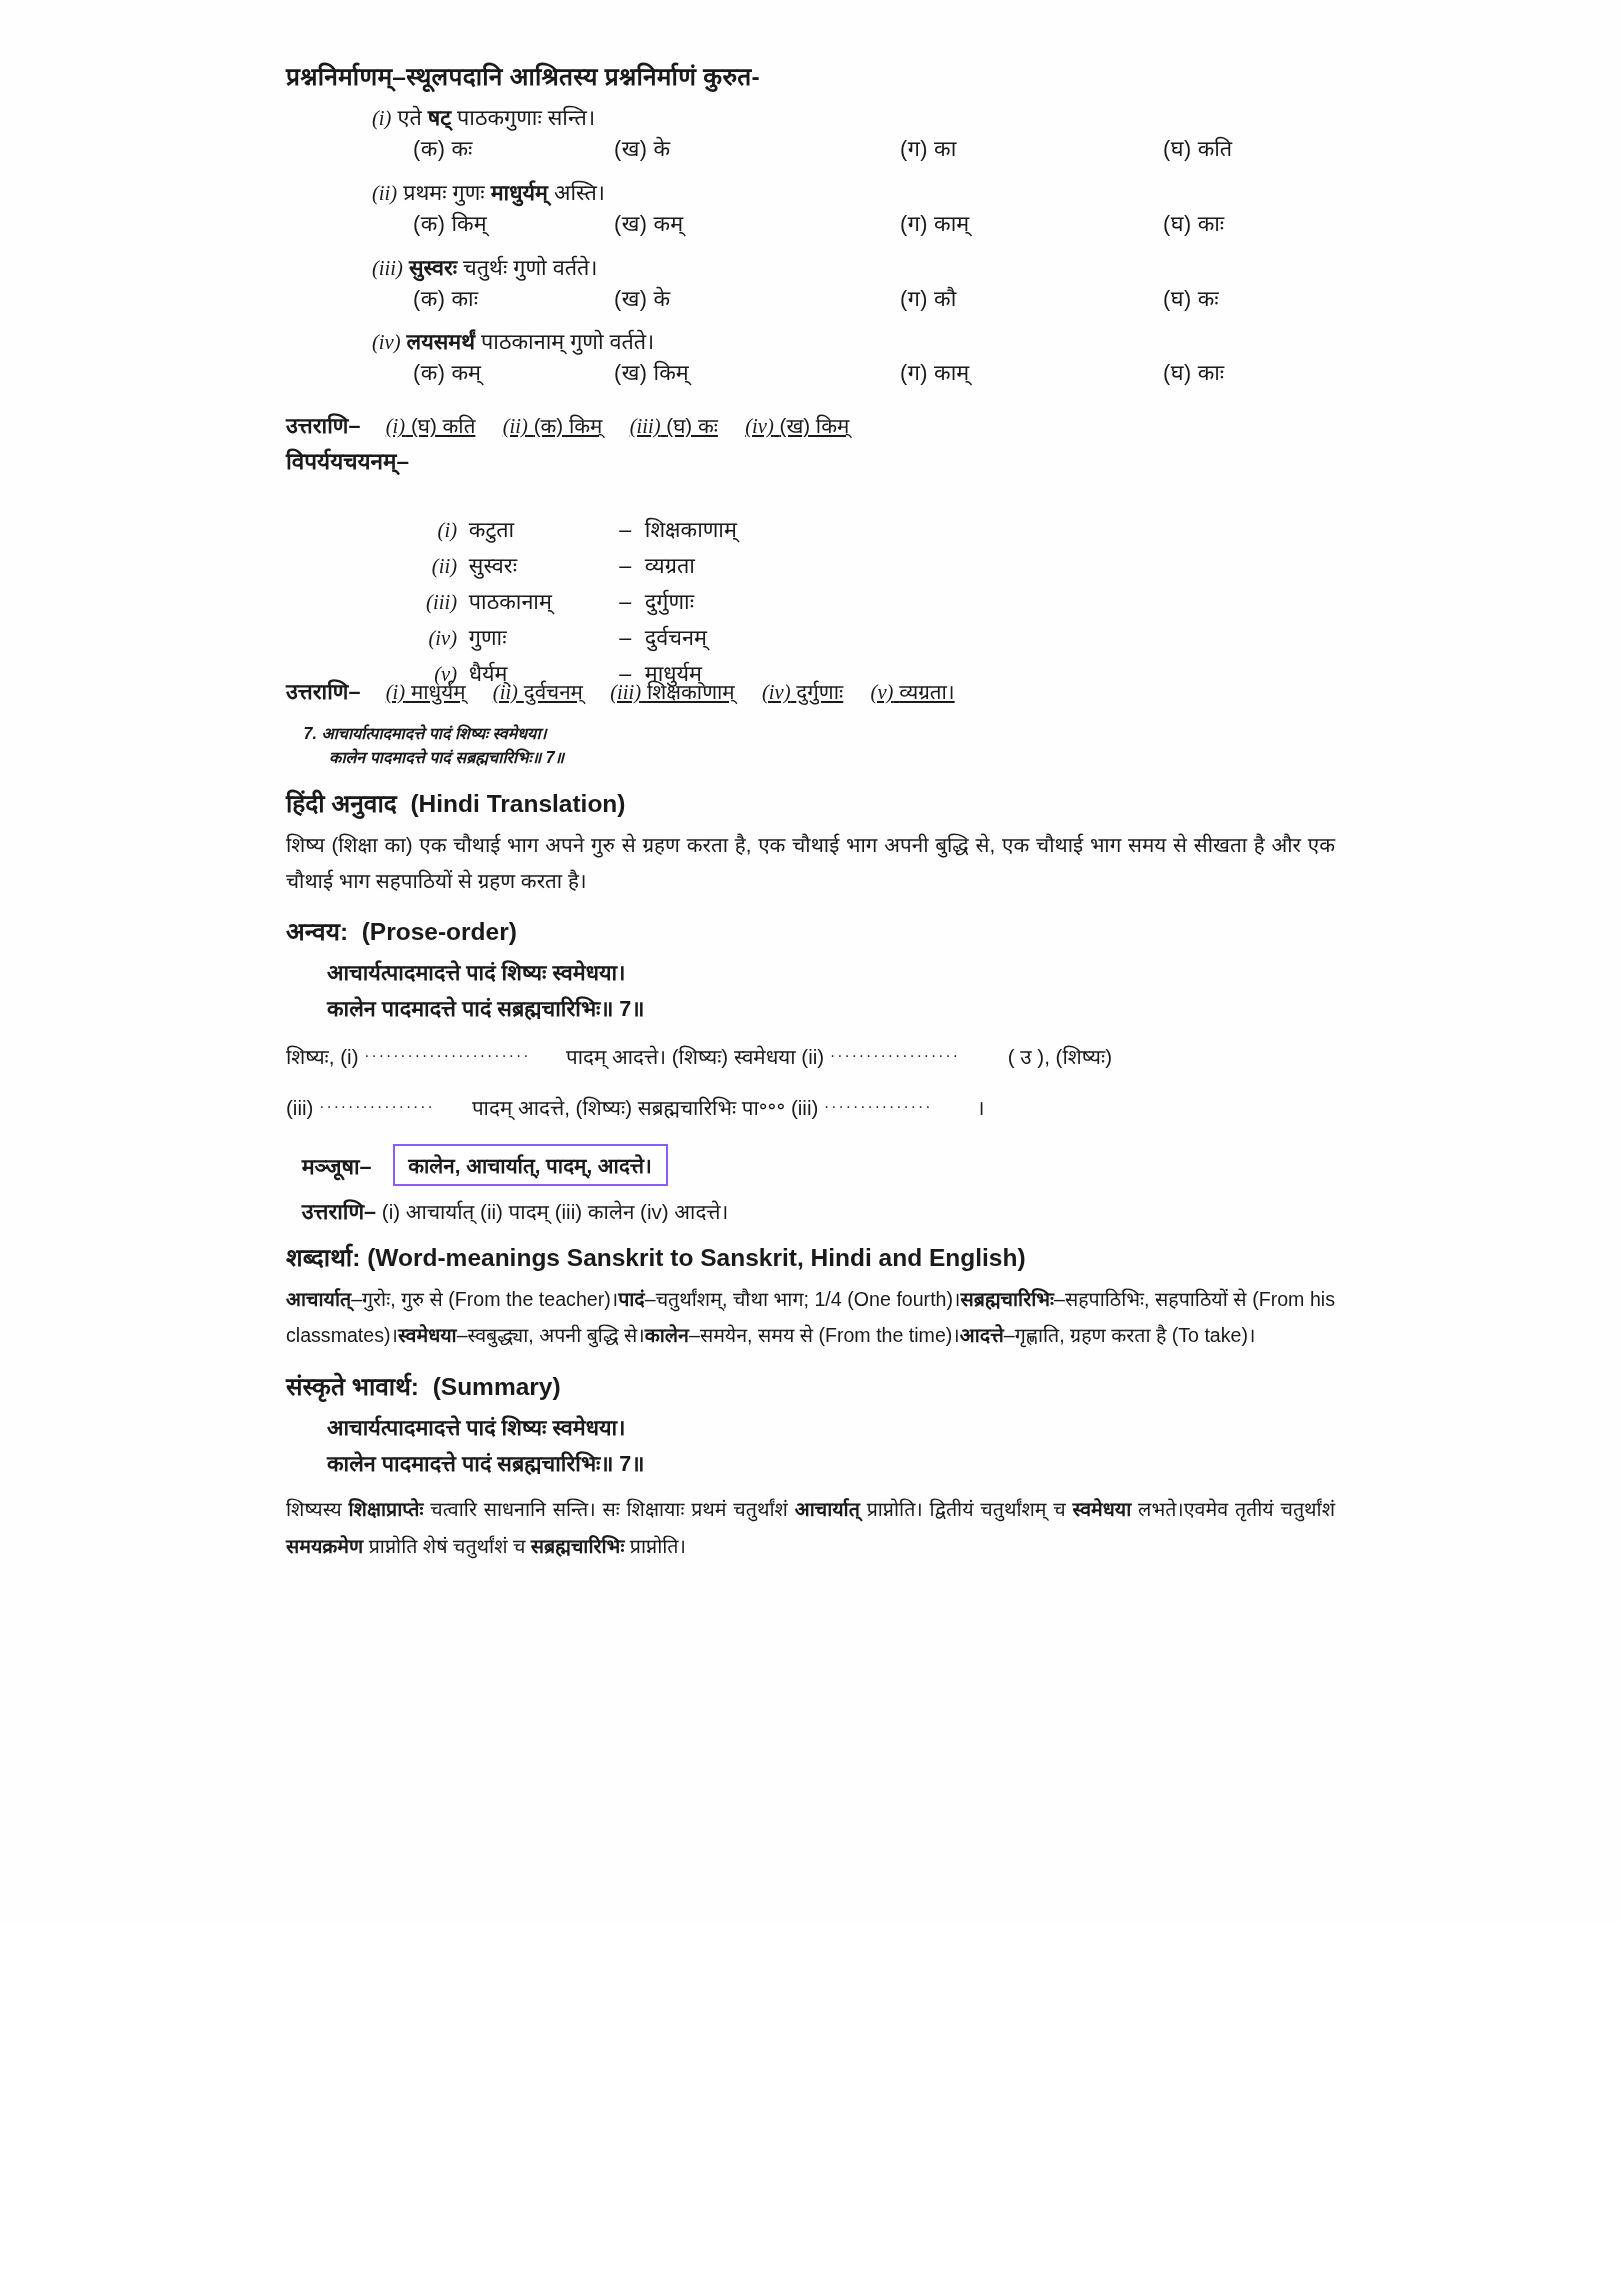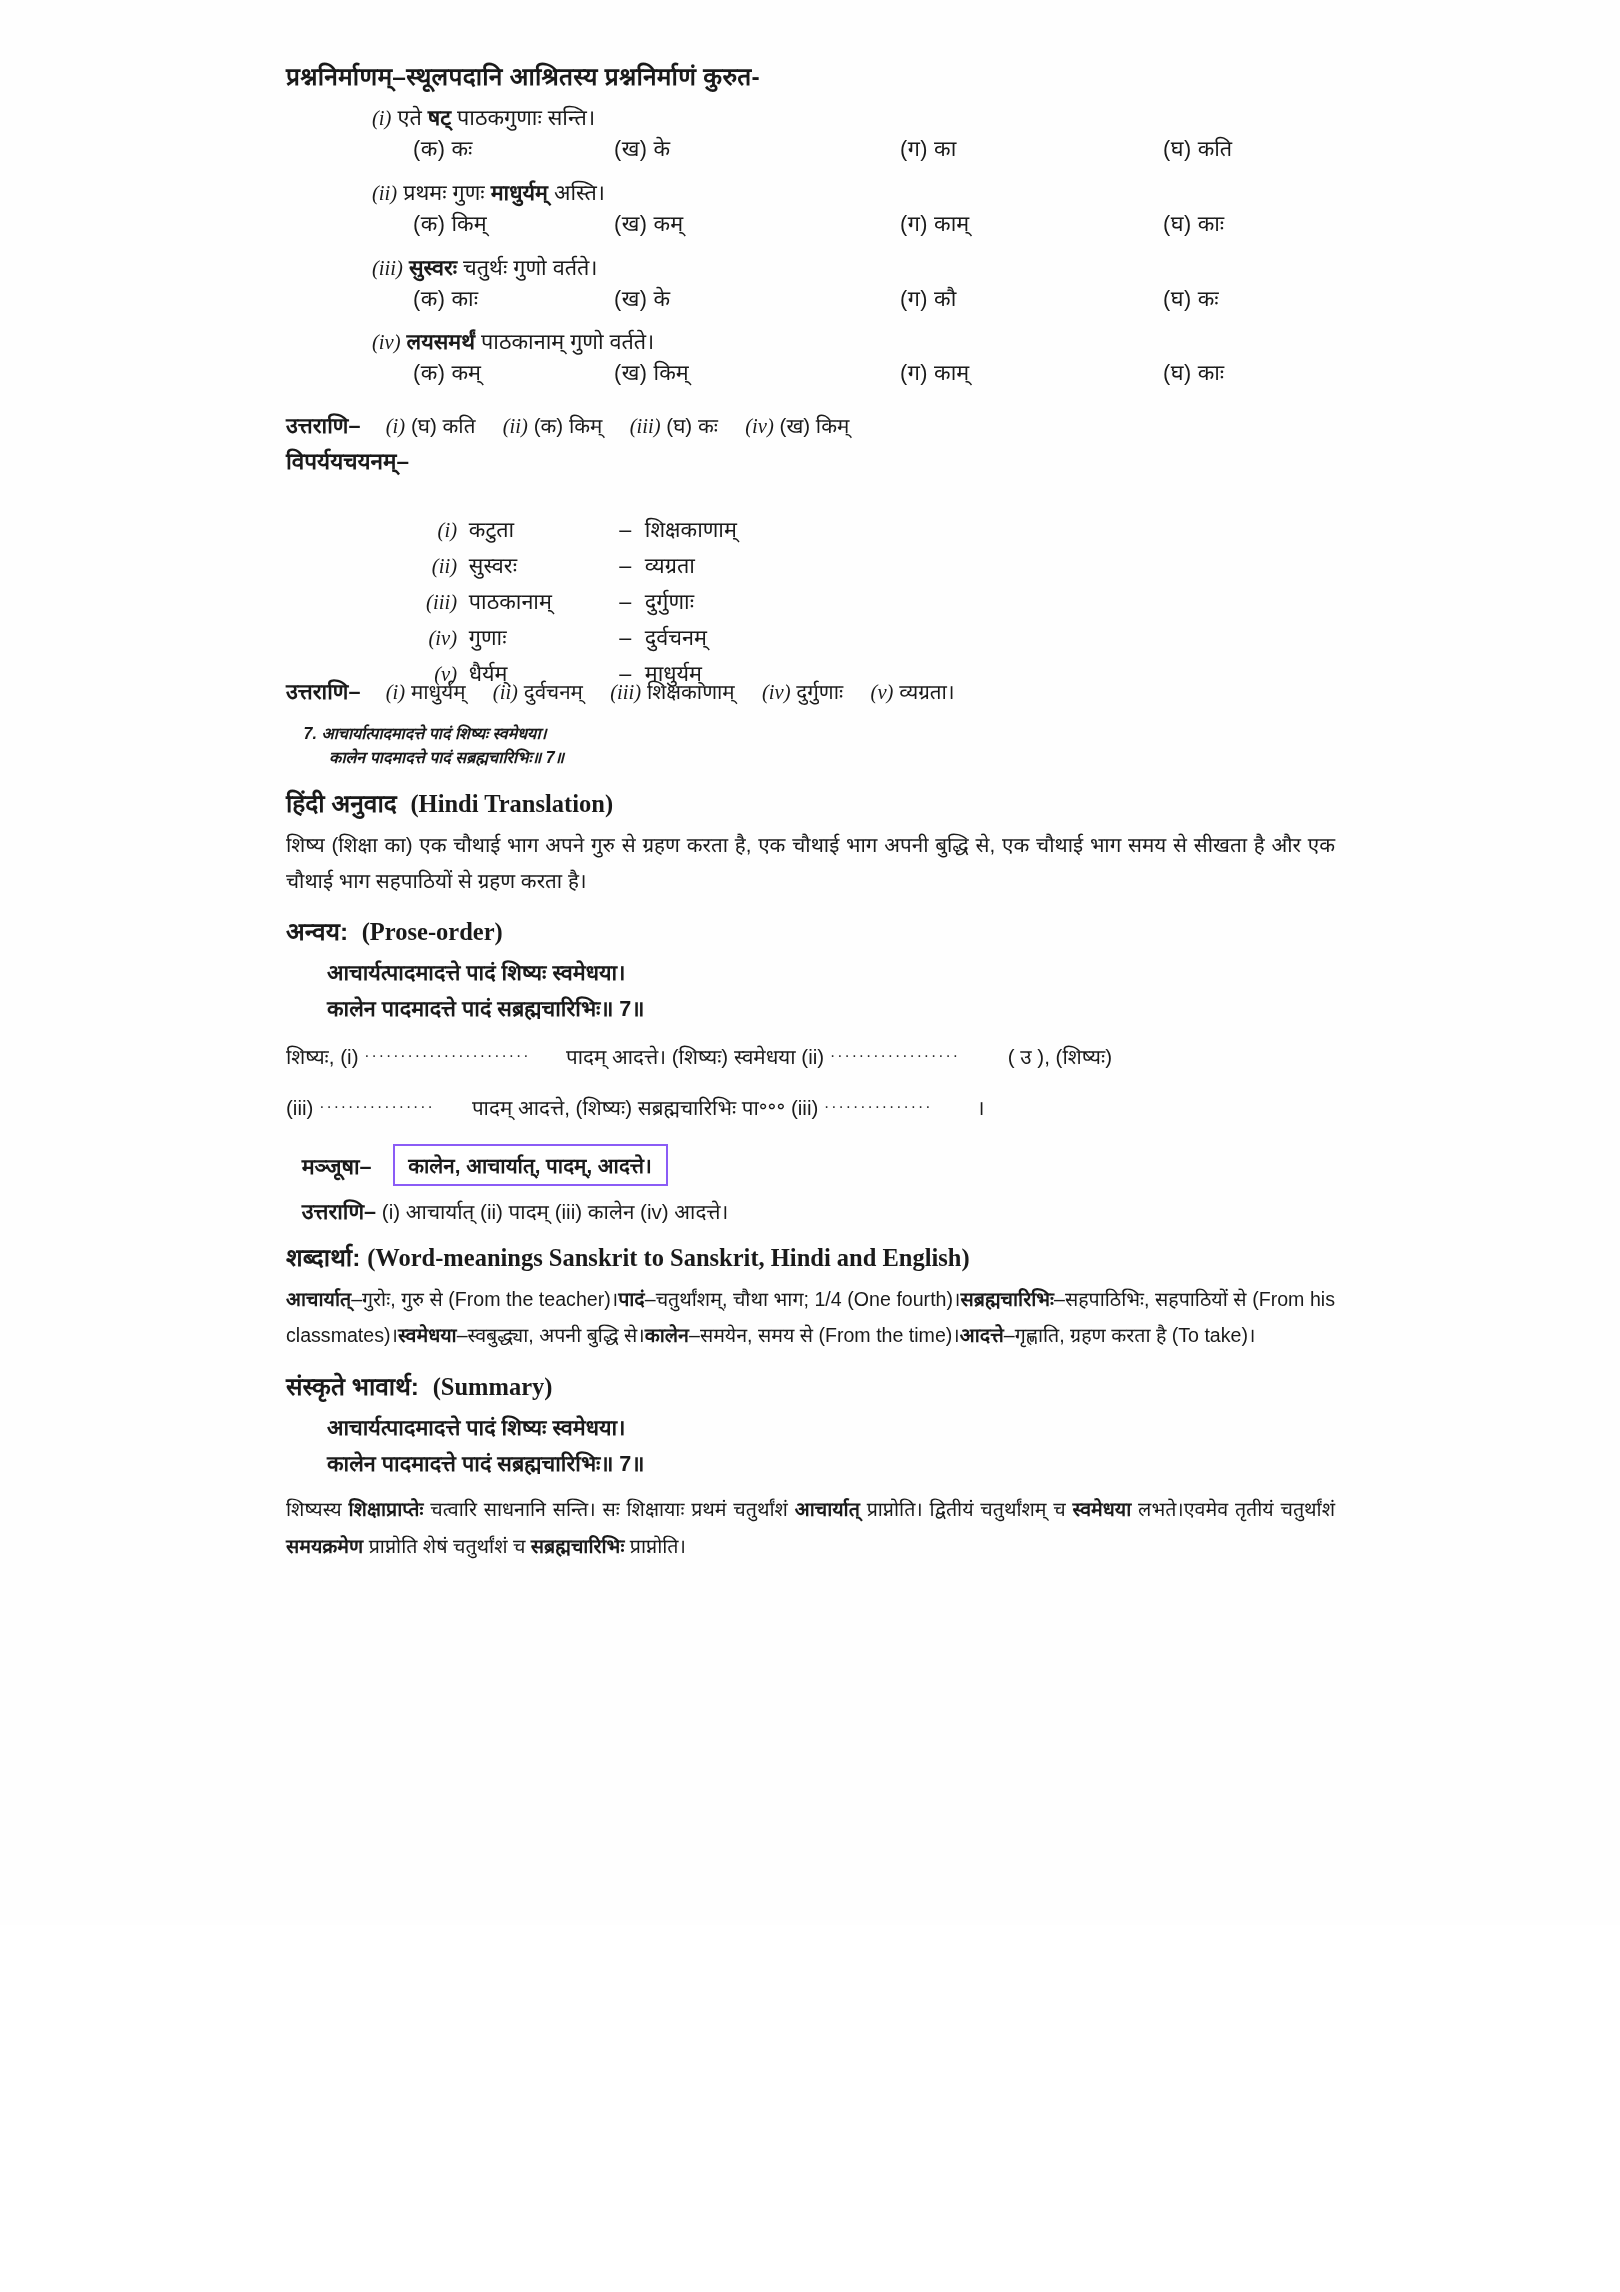--- a/index.html
+++ b/index.html
@@ -78,21 +78,21 @@
   .ans-line .ans-key {
     font-weight: bold;
     font-size: 21.6px;
     display: inline-block;
     width: 94px;
   }
   .ans-line .rn {
     font-family: "Liberation Serif", serif;
     font-style: italic;
   }
-  .ans-item { display: inline-block; margin-right: 21.6px; }
+  .ans-item { display: inline-block; margin-right: 21.6px; text-decoration: underline; }
 
   .sec-mini {
     font-size: 22.5px;
     font-weight: bold;
     margin: 3.9px 0 5.9px 0;
   }
 
   
   .match-list {
     margin: 2px 0 3.9px 0;
@@ -127,21 +127,21 @@
   }
   .shloka .l2 { padding-left: 25.5px; display: block; }
 
   
   .sec-head {
     font-size: 24.5px;
     font-weight: bold;
     margin: 15.7px 0 7.8px 0;
   }
   .sec-head .en {
-    font-family: Liberation Serif, serif;
+    font-family: Liberation Sans, sans-serif;
     font-weight: bold;
   }
 
   .para {
     font-size: 20.6px;
     line-height: 1.75;
     text-align: justify;
     margin: 0 0 5.9px 0;
   }
 

